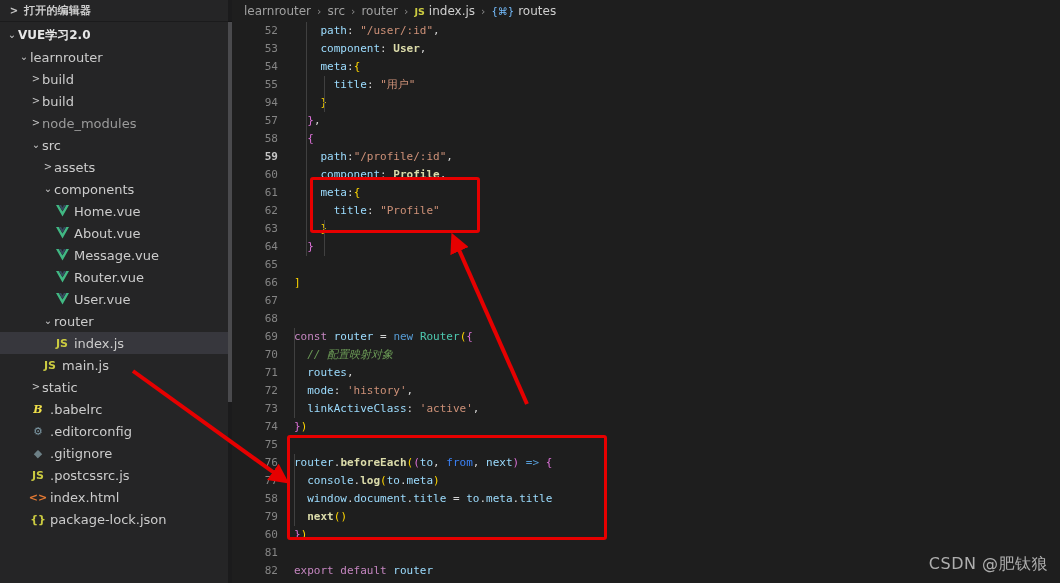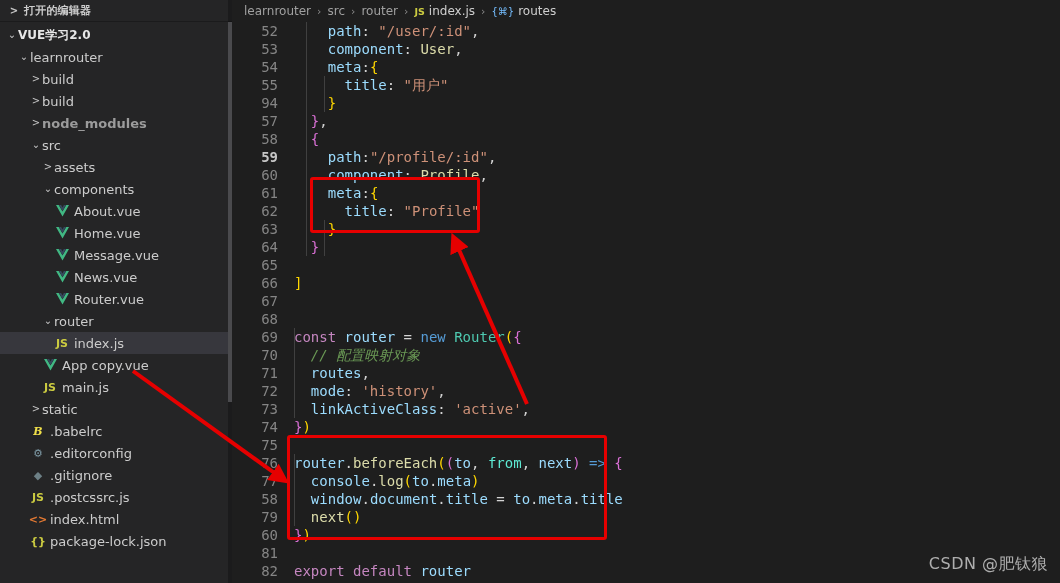--- a/index.html
+++ b/index.html
@@ -62,21 +62,21 @@
     text-align: center;
     font-size: 11px;
     margin-right: 4px;
     line-height: 1;
     display: inline-flex;
     align-items: center;
     justify-content: center;
   }
   .row .label { overflow: hidden; text-overflow: ellipsis; }
   .row.root > .label { font-weight: bold; font-size: 12px; color: #e7e7e7; }
-  .row.dim > .label { color: #9b9b9b; font-weight: bold; }
+  .row.dim > .label { color: #9b9b9b; }
 
   
   svg.vicon { width: 13px; height: 12px; display:block; }
 
   .js-badge {
     color: #cbcb41;
     font-size: 9.5px;
     font-weight: bold;
     font-family: "DejaVu Sans", "Liberation Sans", sans-serif;
   }
@@ -122,21 +122,21 @@
     font-size: 11px;
   }
   #breadcrumb .mini-js { color:#cbcb41; font-size:9.5px; font-weight:bold; margin-right:4px;}
   #breadcrumb .mini-sym { color:#75beff; font-size:10px; margin-right:4px;}
 
   #codearea {
     position: absolute;
     top: 22px; left: 0; right: 0; bottom: 0;
     display: flex;
     font-family: "DejaVu Sans Mono", "Liberation Mono", monospace;
-    font-size: 14px;
+    font-size: 11px;
     line-height: 18px;
   }
   #gutter {
     width: 56px; flex: 0 0 56px;
     text-align: right;
     padding-right: 10px;
     color: #858585;
     user-select: none;
   }
   #gutter .ln { height: 18px; }
@@ -149,29 +149,29 @@
     white-space: pre;
     color: #d4d4d4;
   }
   #codetext .cl { height: 18px; }
 
   
   .t-key   { color:#9cdcfe; }
   .t-str   { color:#ce9178; }
   .t-kw    { color:#569cd6; }
   .t-kw2   { color:#c586c0; }
-  .t-fn    { color:#dcdcaa; }
+  .t-fn    { color:#dcdcaa;font-weight:bold; }
   .t-type  { color:#4ec9b0; }
   .t-punc  { color:#d4d4d4; }
   .t-br1   { color:#ffd700; }
   .t-br2   { color:#da70d6; }
   .t-com   { color:#6a9955;font-style:italic; }
   .t-var   { color:#9cdcfe; }
   .t-op    { color:#d4d4d4; }
-  .t-dim   { color:#5eead4; }
+  .t-dim   { color:#3b82f6; }
 
   .guide {
     position:absolute;
     width:1px;
     background:#404040;
   }
 
   
   #overlay {
     position:absolute; inset:0;
@@ -246,81 +246,71 @@
           <span class="label">components</span>
         </div>
         <div class="row">
           <span class="indent" style="width: 54px;"></span>
           <span class="ficon">
             <svg class="vicon" viewBox="0 0 24 22">
               <polygon points="0,0 5,0 12,12 19,0 24,0 12,21" fill="#41b883"></polygon>
               <polygon points="5.5,0 9.5,0 12,4.5 14.5,0 18.5,0 12,11" fill="#35495e"></polygon>
             </svg>
           </span>
-          <span class="label">About.vue</span>
+          <span class="label">Home.vue</span>
         </div>
         <div class="row">
           <span class="indent" style="width: 54px;"></span>
           <span class="ficon">
             <svg class="vicon" viewBox="0 0 24 22">
               <polygon points="0,0 5,0 12,12 19,0 24,0 12,21" fill="#41b883"></polygon>
               <polygon points="5.5,0 9.5,0 12,4.5 14.5,0 18.5,0 12,11" fill="#35495e"></polygon>
             </svg>
           </span>
-          <span class="label">Home.vue</span>
+          <span class="label">About.vue</span>
         </div>
         <div class="row">
           <span class="indent" style="width: 54px;"></span>
           <span class="ficon">
             <svg class="vicon" viewBox="0 0 24 22">
               <polygon points="0,0 5,0 12,12 19,0 24,0 12,21" fill="#41b883"></polygon>
               <polygon points="5.5,0 9.5,0 12,4.5 14.5,0 18.5,0 12,11" fill="#35495e"></polygon>
             </svg>
           </span>
           <span class="label">Message.vue</span>
         </div>
         <div class="row">
           <span class="indent" style="width: 54px;"></span>
           <span class="ficon">
             <svg class="vicon" viewBox="0 0 24 22">
               <polygon points="0,0 5,0 12,12 19,0 24,0 12,21" fill="#41b883"></polygon>
               <polygon points="5.5,0 9.5,0 12,4.5 14.5,0 18.5,0 12,11" fill="#35495e"></polygon>
             </svg>
           </span>
-          <span class="label">News.vue</span>
+          <span class="label">Router.vue</span>
         </div>
         <div class="row">
           <span class="indent" style="width: 54px;"></span>
           <span class="ficon">
             <svg class="vicon" viewBox="0 0 24 22">
               <polygon points="0,0 5,0 12,12 19,0 24,0 12,21" fill="#41b883"></polygon>
               <polygon points="5.5,0 9.5,0 12,4.5 14.5,0 18.5,0 12,11" fill="#35495e"></polygon>
             </svg>
           </span>
-          <span class="label">Router.vue</span>
+          <span class="label">User.vue</span>
         </div>
         <div class="row">
           <span class="indent" style="width: 42px;"></span>
           <span class="twisty">⌄</span>
           <span class="label">router</span>
         </div>
         <div class="row selected">
           <span class="indent" style="width: 54px;"></span>
           <span class="ficon js-badge">JS</span>
           <span class="label">index.js</span>
-        </div>
-        <div class="row">
-          <span class="indent" style="width: 42px;"></span>
-          <span class="ficon">
-            <svg class="vicon" viewBox="0 0 24 22">
-              <polygon points="0,0 5,0 12,12 19,0 24,0 12,21" fill="#41b883"></polygon>
-              <polygon points="5.5,0 9.5,0 12,4.5 14.5,0 18.5,0 12,11" fill="#35495e"></polygon>
-            </svg>
-          </span>
-          <span class="label">App copy.vue</span>
         </div>
         <div class="row">
           <span class="indent" style="width: 42px;"></span>
           <span class="ficon js-badge">JS</span>
           <span class="label">main.js</span>
         </div>
         <div class="row">
           <span class="indent" style="width: 30px;"></span>
           <span class="twisty">&gt;</span>
           <span class="label">static</span>

